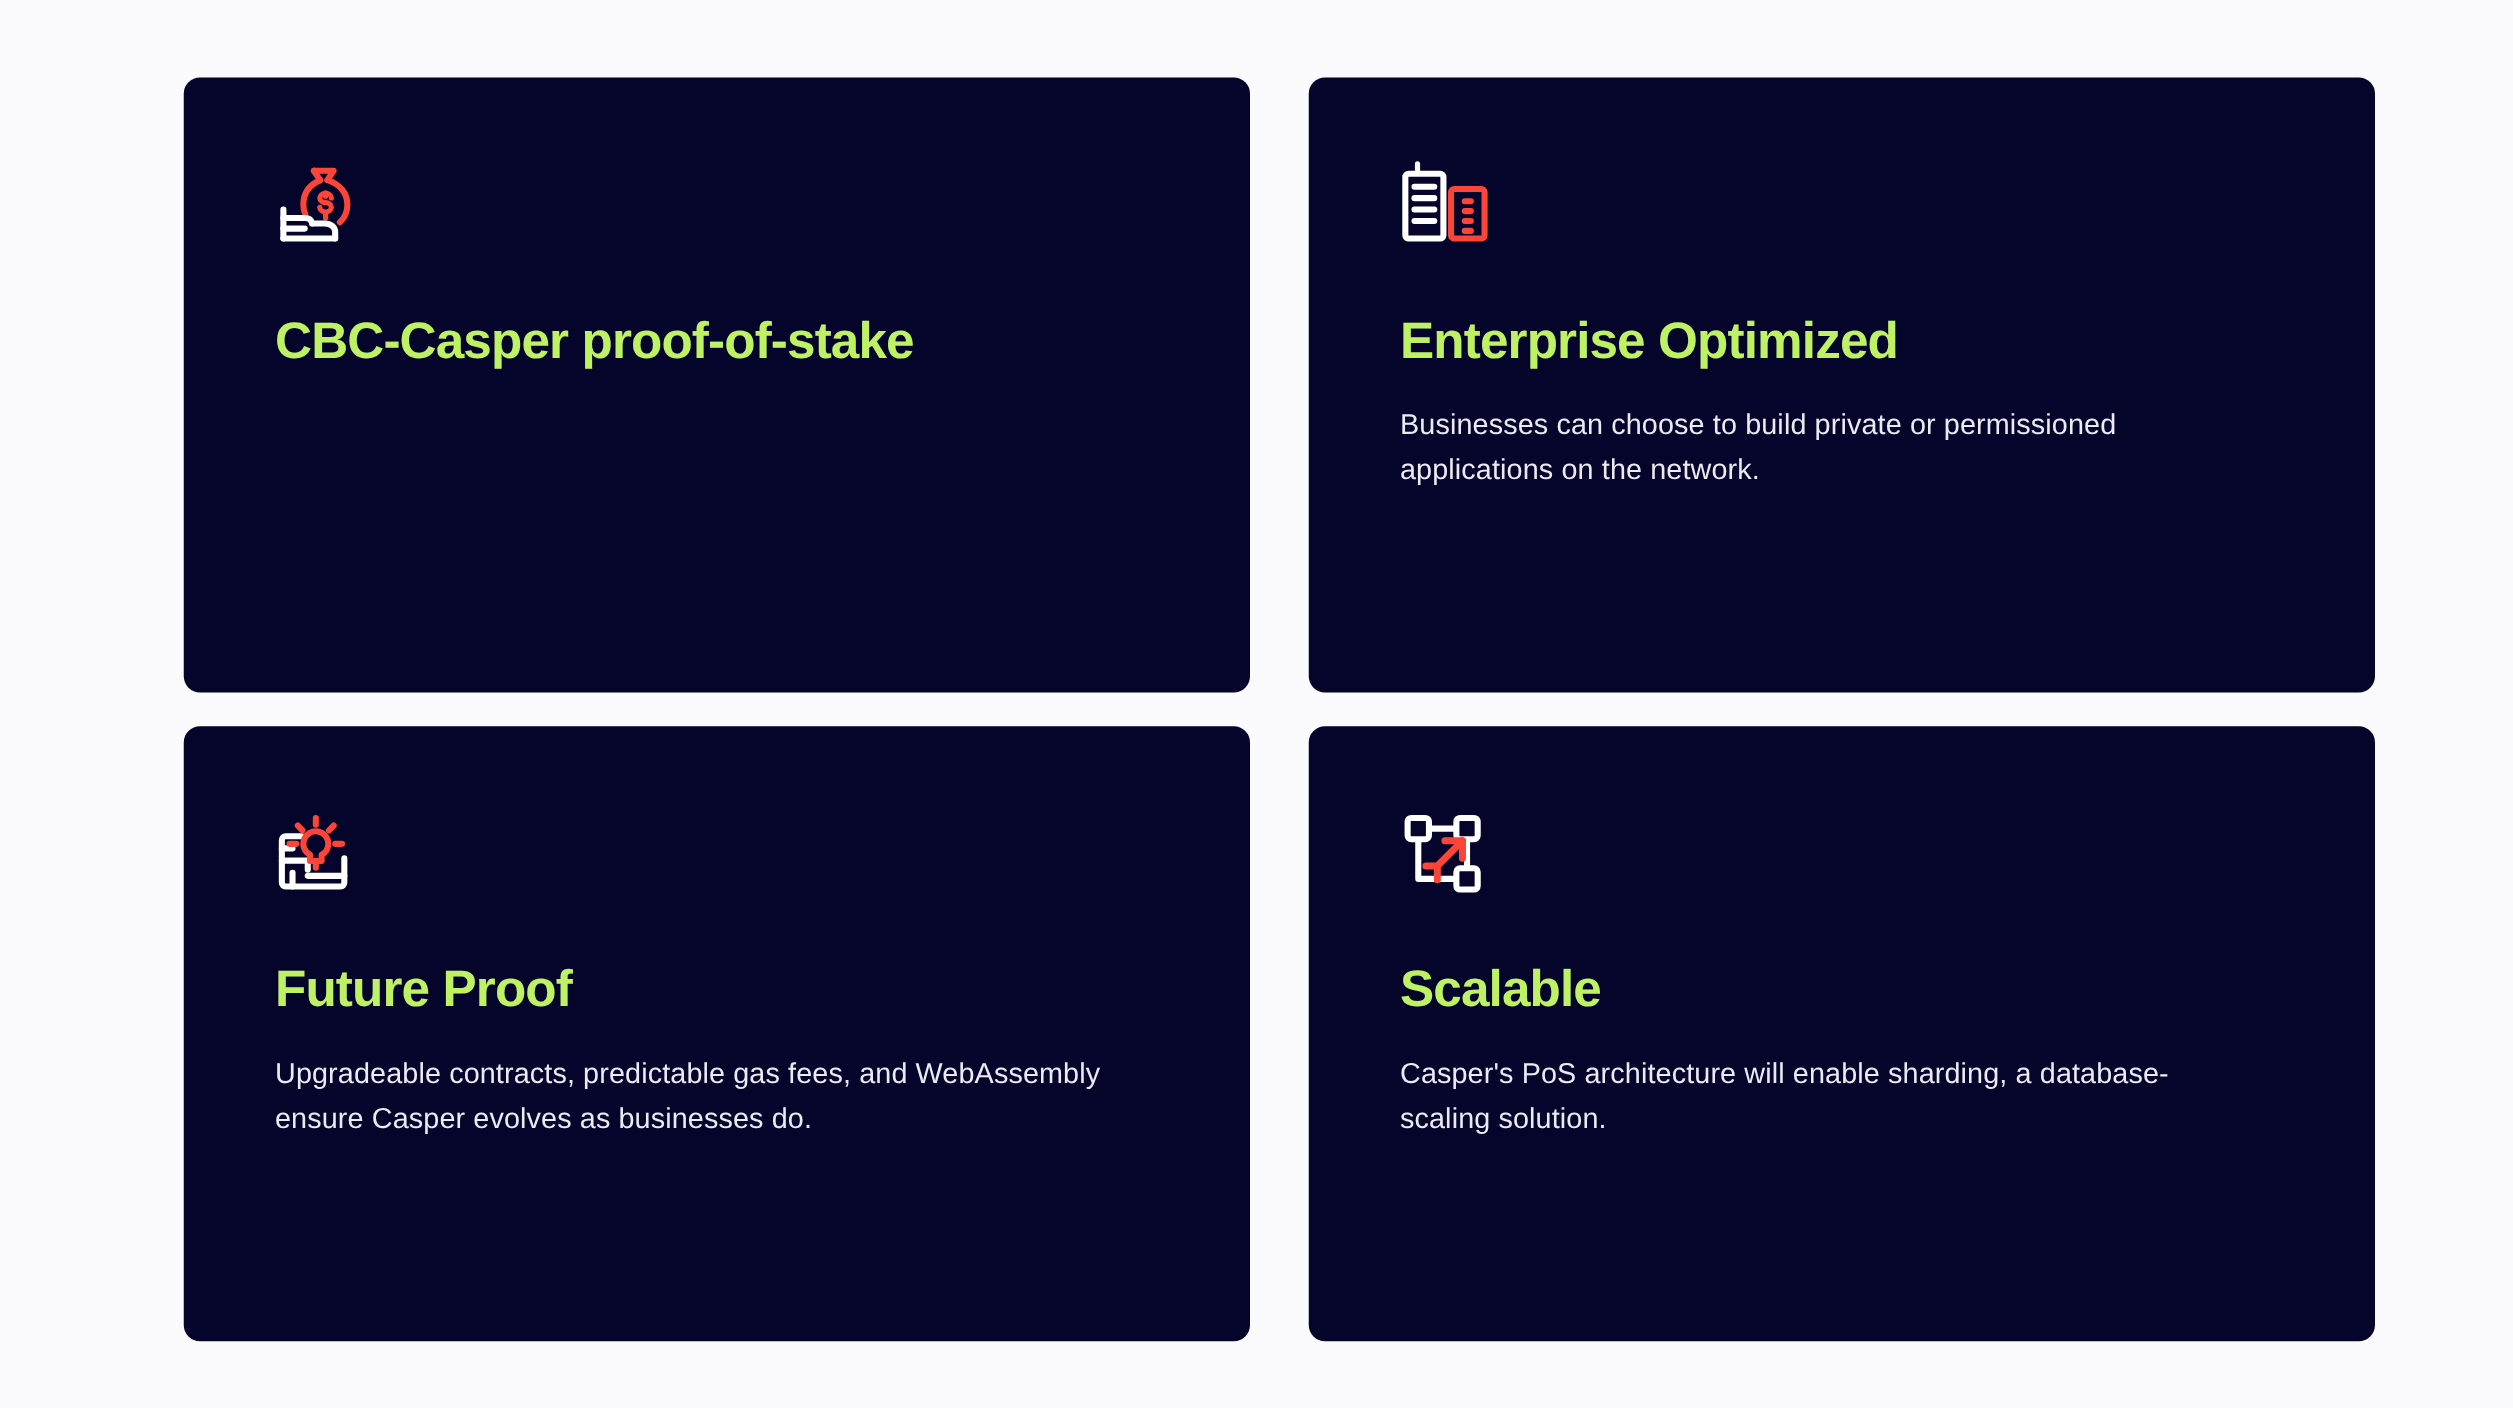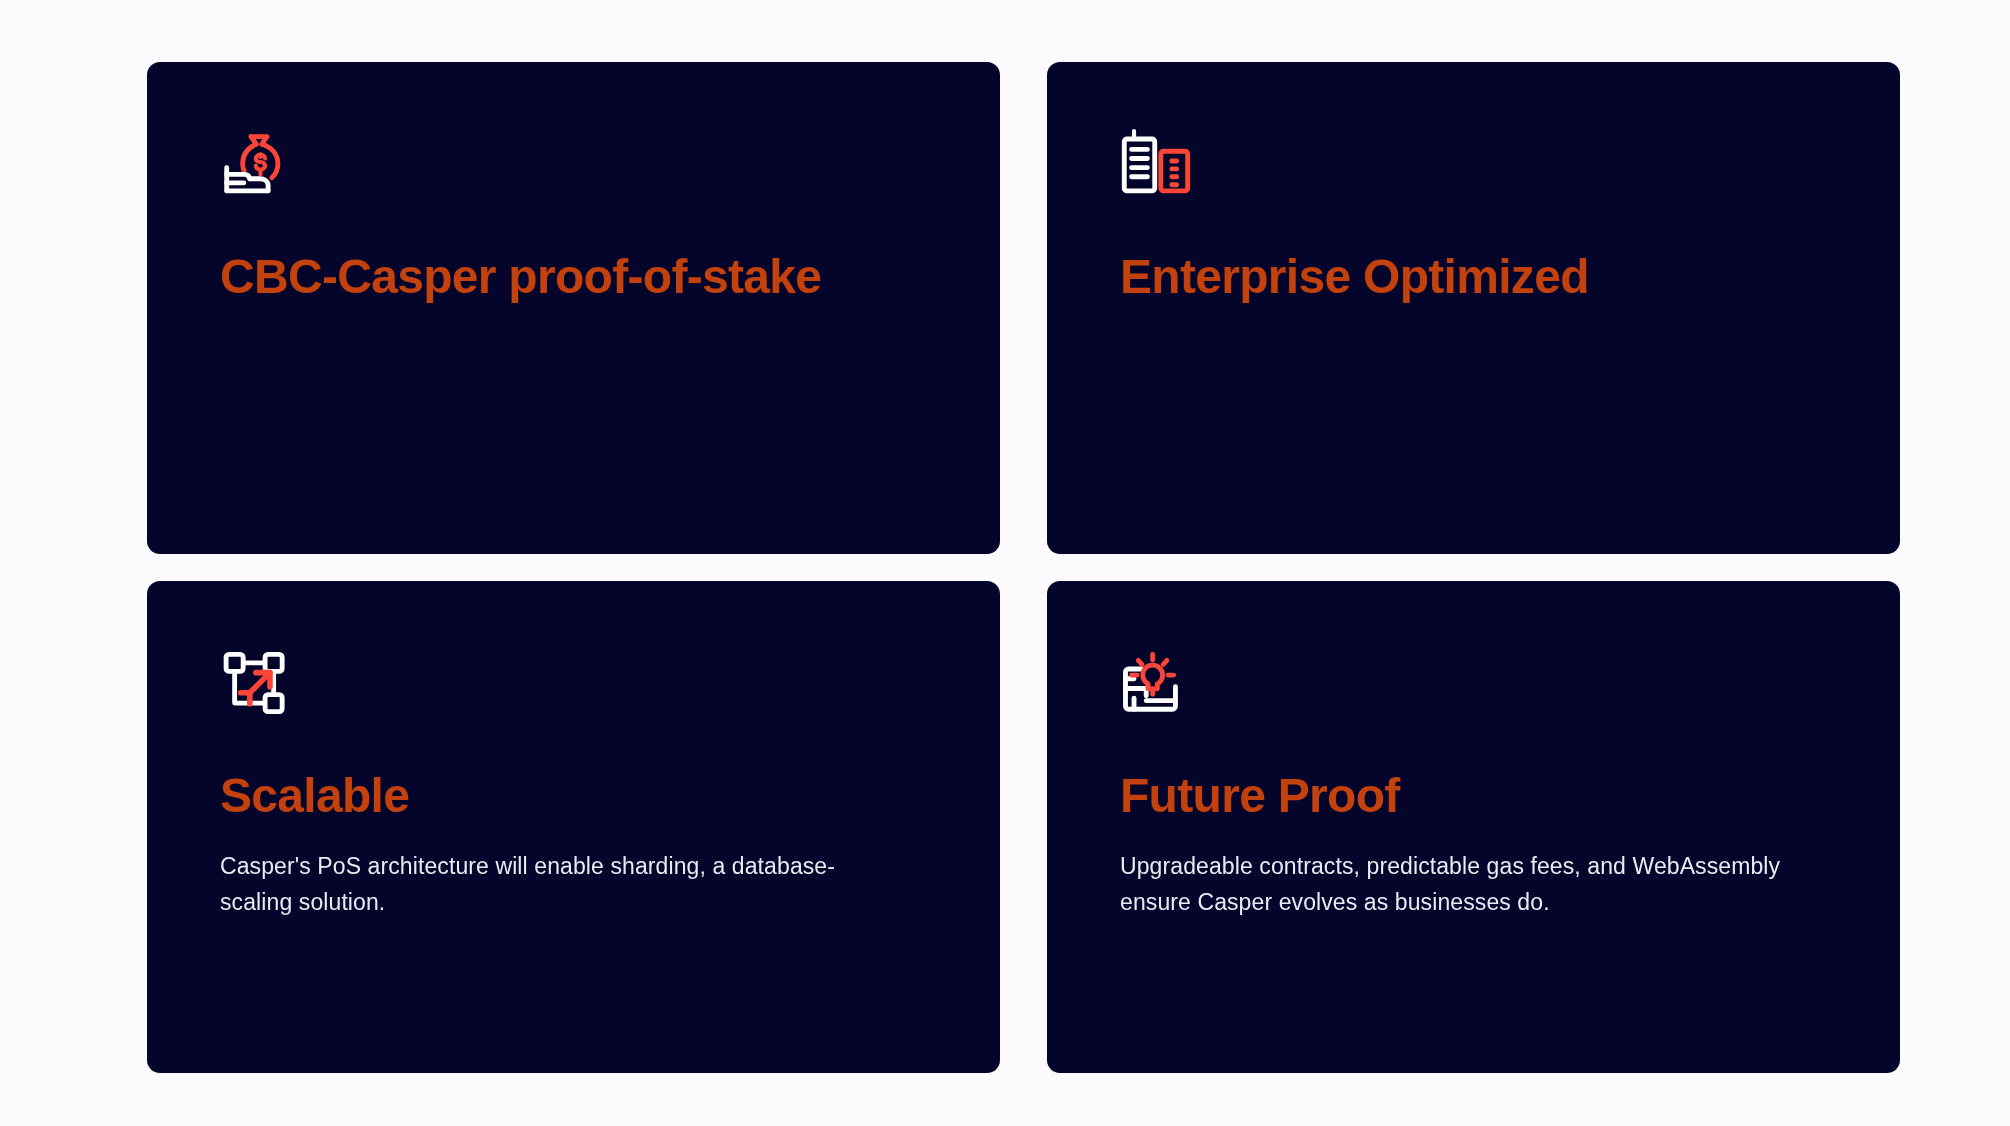--- a/index.html
+++ b/index.html
@@ -42,22 +42,22 @@
     display: flex;
     align-items: flex-start;
     margin-bottom: 44px;
   }
 
   .card-icon svg {
     display: block;
   }
 
   .card-title {
-    color: #c2410c;
-    font-size: 48px;
+    color: #bef264;
+    font-size: 41px;
     font-weight: bold;
     letter-spacing: -0.7px;
     line-height: 1.15;
     margin-bottom: 26px;
   }
 
   .card-body {
     color: #e9eaf2;
     font-size: 23px;
     font-weight: normal;
@@ -93,49 +93,50 @@
     <div class="card-icon">
       <svg width="78" height="78" viewBox="0 0 64 64" fill="none">
         <path d="M11.5 5v6" stroke="#ffffff" stroke-width="3.4" stroke-linecap="round"></path>
         <rect x="3.5" y="11.5" width="25" height="42.5" rx="2.2" stroke="#ffffff" stroke-width="4"></rect>
         <path d="M9.5 20h13M9.5 27.5h13M9.5 35h13M9.5 42.5h13" stroke="#ffffff" stroke-width="4" stroke-linecap="round"></path>
         <rect x="33.5" y="21.5" width="22" height="32.5" rx="2.2" stroke="#fb4539" stroke-width="4"></rect>
         <path d="M42.5 29.5h4M42.5 36h4M42.5 42.5h4M42.5 49h4" stroke="#fb4539" stroke-width="4" stroke-linecap="round"></path>
       </svg>
     </div>
     <h2 class="card-title">Enterprise Optimized</h2>
+    <p class="card-body">Businesses can choose to build private or permissioned applications on the network.</p>
+  </div>
+
+  <div class="feature-card">
+    <div class="card-icon">
+      <svg width="78" height="78" viewBox="0 0 64 64" fill="none">
+        <path d="M17.5 20.5H7a2.5 2.5 0 0 0-2.5 2.5v28A2.5 2.5 0 0 0 7 53.5h36a2.5 2.5 0 0 0 2.5-2.5V35" stroke="#ffffff" stroke-width="4" stroke-linecap="round" stroke-linejoin="round"></path>
+        <path d="M4.5 28.5h7" stroke="#ffffff" stroke-width="4" stroke-linecap="round"></path>
+        <path d="M4.5 36.5h17v6" stroke="#ffffff" stroke-width="4" stroke-linecap="round" stroke-linejoin="round"></path>
+        <path d="M11.5 44.5v9" stroke="#ffffff" stroke-width="4" stroke-linecap="round"></path>
+        <path d="M21.5 46.5h24" stroke="#ffffff" stroke-width="4" stroke-linecap="round"></path>
+        <path d="M35 25.5a8.2 8.2 0 1 0-12 7.2v4.1h7.6v-4.1a8.2 8.2 0 0 0 4.4-7.2z" stroke="#fb4539" stroke-width="4" stroke-linecap="round" stroke-linejoin="round"></path>
+        <path d="M26.8 36.8v4.4" stroke="#fb4539" stroke-width="4" stroke-linecap="round"></path>
+        <path d="M26.8 8.5v4.5M38.5 13.5l-3 3.2M15 13.5l3 3.2M44 25.5h-4.5M14 25.5H9.5" stroke="#fb4539" stroke-width="4" stroke-linecap="round"></path>
+      </svg>
+    </div>
+    <h2 class="card-title">Future Proof</h2>
+    <p class="card-body">Upgradeable contracts, predictable gas fees, and WebAssembly ensure Casper evolves as businesses do.</p>
   </div>
 
   <div class="feature-card">
     <div class="card-icon">
       <svg width="78" height="78" viewBox="0 0 64 64" fill="none">
         <path d="M12 15.5h28M12 15.5v33h32" stroke="#ffffff" stroke-width="4" stroke-linecap="round" stroke-linejoin="round"></path>
         <path d="M44 22v26.5" stroke="#ffffff" stroke-width="4" stroke-linecap="round"></path>
         <rect x="5" y="8.5" width="14" height="14" rx="2.4" fill="#05042a" stroke="#ffffff" stroke-width="4"></rect>
         <rect x="37" y="8.5" width="14" height="14" rx="2.4" fill="#05042a" stroke="#ffffff" stroke-width="4"></rect>
         <rect x="37" y="41.5" width="14" height="14" rx="2.4" fill="#05042a" stroke="#ffffff" stroke-width="4"></rect>
         <path d="M17 40h7.5L41 23.5" stroke="#fb4539" stroke-width="4.6" stroke-linecap="round" stroke-linejoin="round"></path>
         <path d="M24.5 40v9" stroke="#fb4539" stroke-width="4.6" stroke-linecap="round"></path>
         <path d="M29.5 23.5H41v11.5" stroke="#fb4539" stroke-width="4.6" stroke-linecap="round" stroke-linejoin="round"></path>
       </svg>
     </div>
     <h2 class="card-title">Scalable</h2>
     <p class="card-body">Casper's PoS architecture will enable sharding, a database-scaling solution.</p>
   </div>
 
-  <div class="feature-card">
-    <div class="card-icon">
-      <svg width="78" height="78" viewBox="0 0 64 64" fill="none">
-        <path d="M17.5 20.5H7a2.5 2.5 0 0 0-2.5 2.5v28A2.5 2.5 0 0 0 7 53.5h36a2.5 2.5 0 0 0 2.5-2.5V35" stroke="#ffffff" stroke-width="4" stroke-linecap="round" stroke-linejoin="round"></path>
-        <path d="M4.5 28.5h7" stroke="#ffffff" stroke-width="4" stroke-linecap="round"></path>
-        <path d="M4.5 36.5h17v6" stroke="#ffffff" stroke-width="4" stroke-linecap="round" stroke-linejoin="round"></path>
-        <path d="M11.5 44.5v9" stroke="#ffffff" stroke-width="4" stroke-linecap="round"></path>
-        <path d="M21.5 46.5h24" stroke="#ffffff" stroke-width="4" stroke-linecap="round"></path>
-        <path d="M35 25.5a8.2 8.2 0 1 0-12 7.2v4.1h7.6v-4.1a8.2 8.2 0 0 0 4.4-7.2z" stroke="#fb4539" stroke-width="4" stroke-linecap="round" stroke-linejoin="round"></path>
-        <path d="M26.8 36.8v4.4" stroke="#fb4539" stroke-width="4" stroke-linecap="round"></path>
-        <path d="M26.8 8.5v4.5M38.5 13.5l-3 3.2M15 13.5l3 3.2M44 25.5h-4.5M14 25.5H9.5" stroke="#fb4539" stroke-width="4" stroke-linecap="round"></path>
-      </svg>
-    </div>
-    <h2 class="card-title">Future Proof</h2>
-    <p class="card-body">Upgradeable contracts, predictable gas fees, and WebAssembly ensure Casper evolves as businesses do.</p>
-  </div>
-
 </div>
 
 </body></html>

